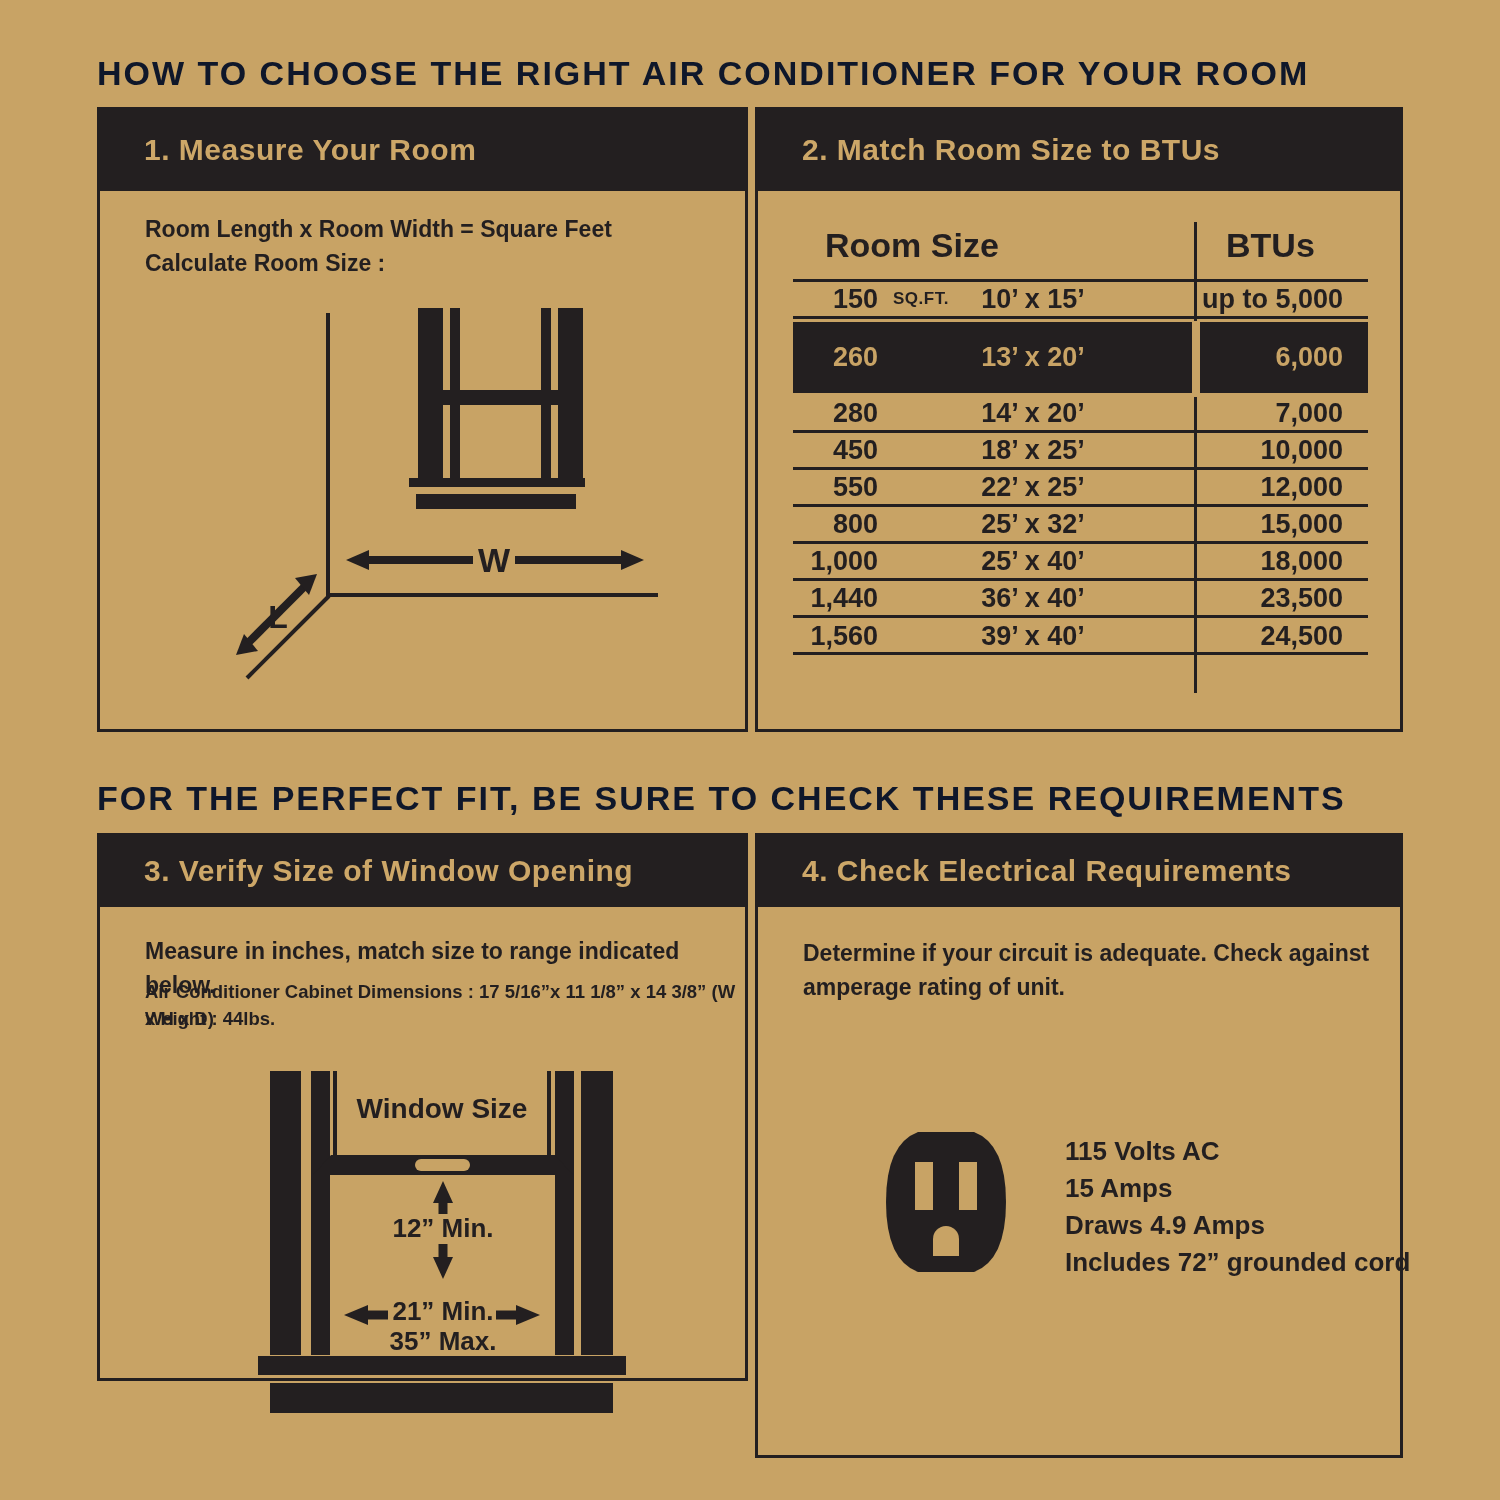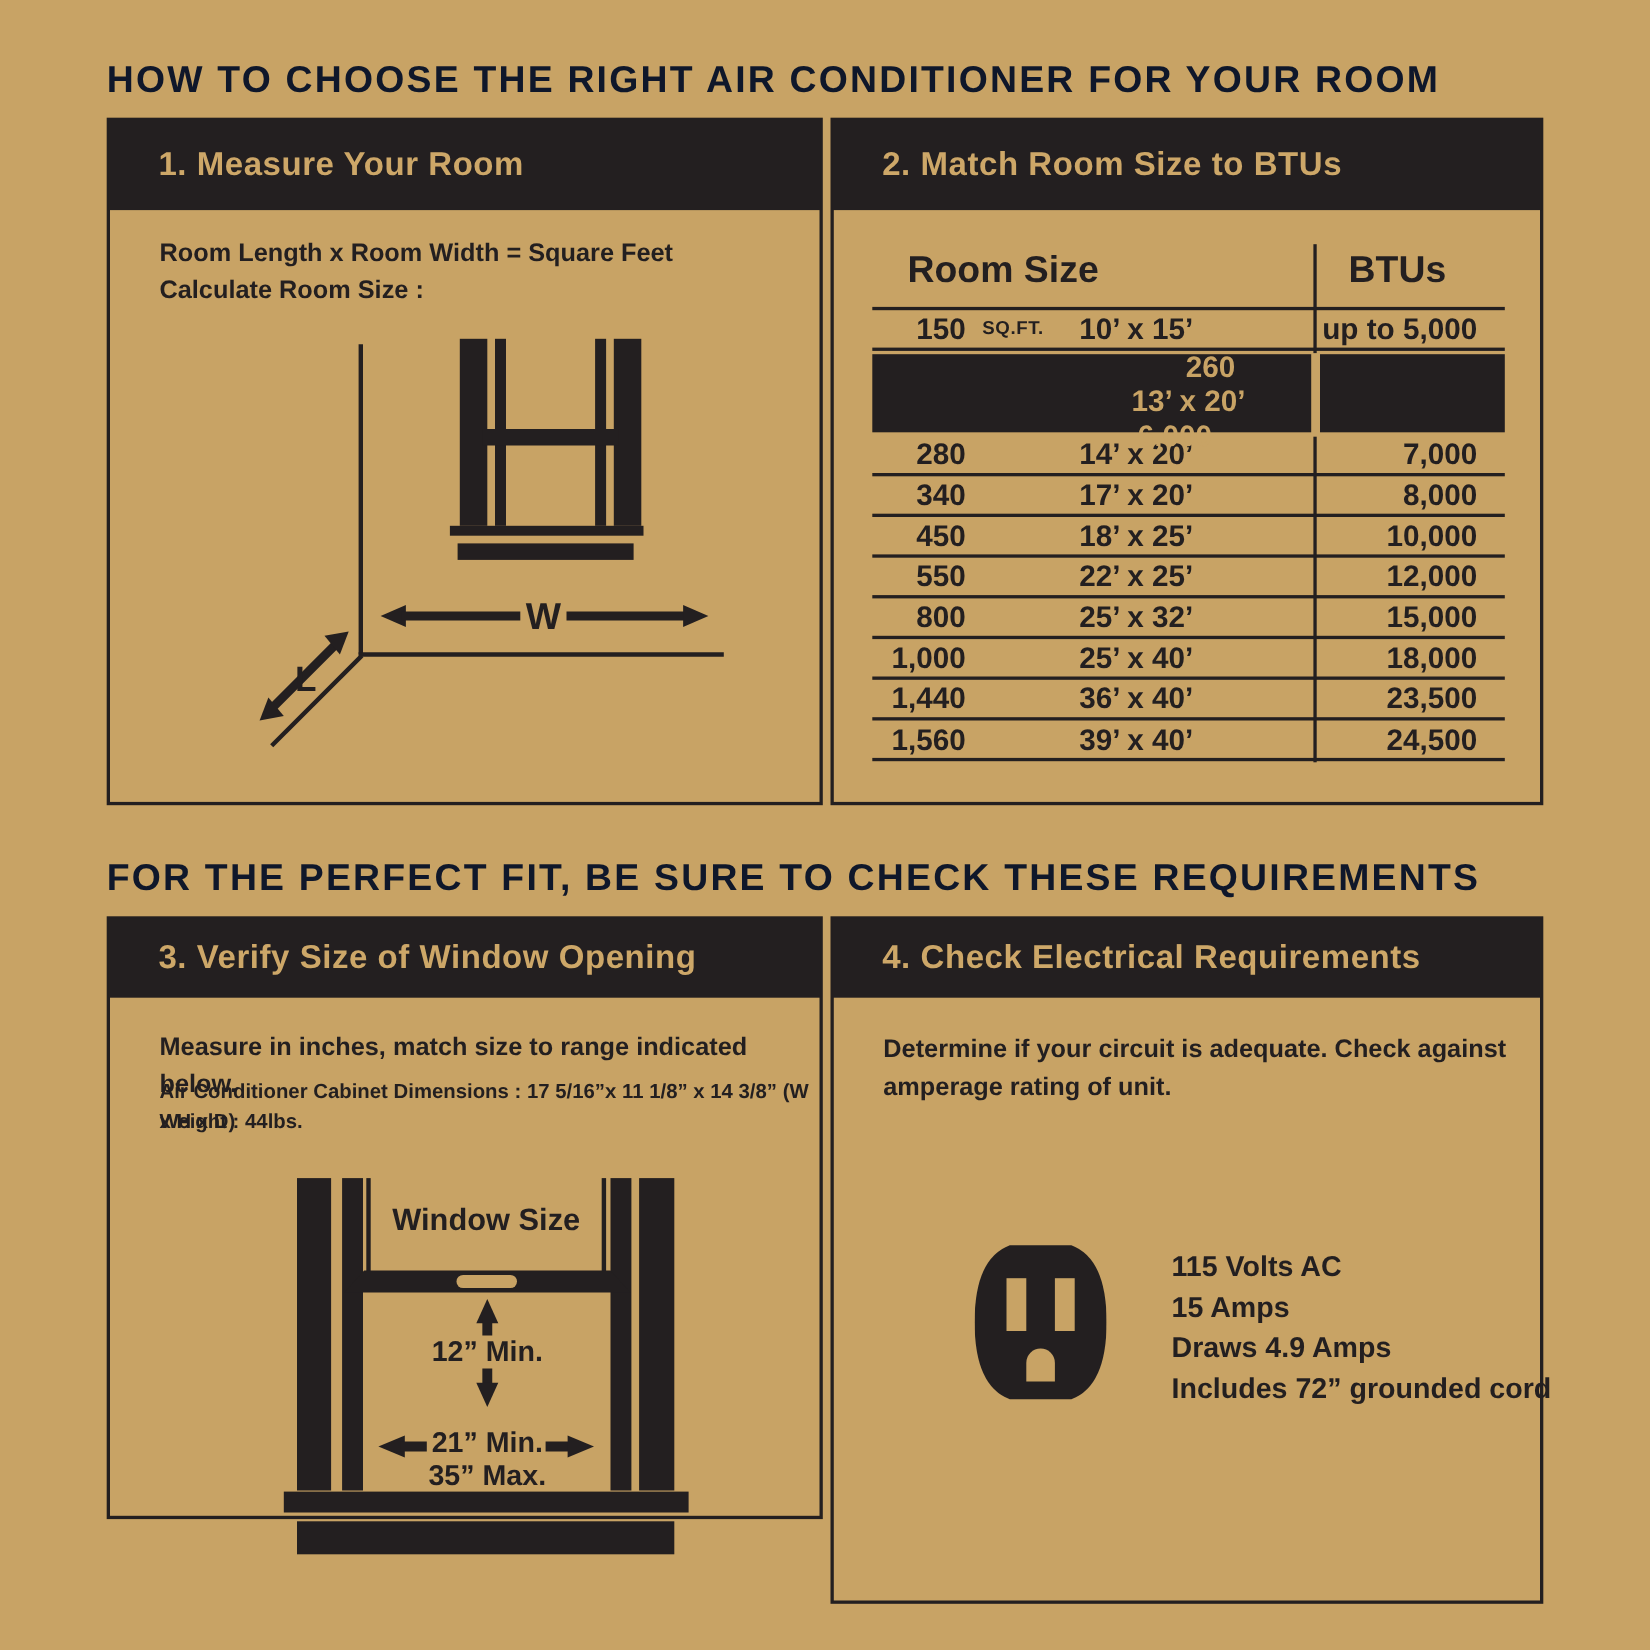--- a/index.html
+++ b/index.html
@@ -74,21 +74,21 @@
     position:relative;
   }
   .trow.last{border-bottom:3px solid #231F20;align-items:flex-end;}
   .c1{width:85px;text-align:right;}
   .c2{width:310px;text-align:center;}
   .c3{flex:1;text-align:right;padding-right:25px;}
   .unit{
     position:absolute;left:100px;top:50%;transform:translateY(-50%);
     font-size:17px;letter-spacing:0.5px;font-weight:600;
   }
-  .trow.hl{height:77px;border-bottom:none;flex-direction:column;}
+  .trow.hl{height:77px;border-bottom:none;}
   .trow.hl .bar{
     position:absolute;top:3px;bottom:3px;background:#231F20;z-index:0;
   }
   .trow.hl .bar.left{left:0;width:399px;}
   .trow.hl .bar.right{left:407px;right:0;}
   .trow.hl .c1,.trow.hl .c2,.trow.hl .c3{position:relative;z-index:1;color:#C8A365;}
 
   
   .diag{position:absolute;}
   #room-svg{left:43px;top:188px;}
@@ -172,25 +172,20 @@
         <span class="c1">260</span>
         <span class="c2">13’ x 20’</span>
         <span class="c3">6,000</span>
       </div>
       <div class="trow">
         <span class="c1">280</span>
         <span class="c2">14’ x 20’</span>
         <span class="c3">7,000</span>
       </div>
       <div class="trow">
-        <span class="c1">340</span>
-        <span class="c2">17’ x 20’</span>
-        <span class="c3">8,000</span>
-      </div>
-      <div class="trow">
         <span class="c1">450</span>
         <span class="c2">18’ x 25’</span>
         <span class="c3">10,000</span>
       </div>
       <div class="trow">
         <span class="c1">550</span>
         <span class="c2">22’ x 25’</span>
         <span class="c3">12,000</span>
       </div>
       <div class="trow">

